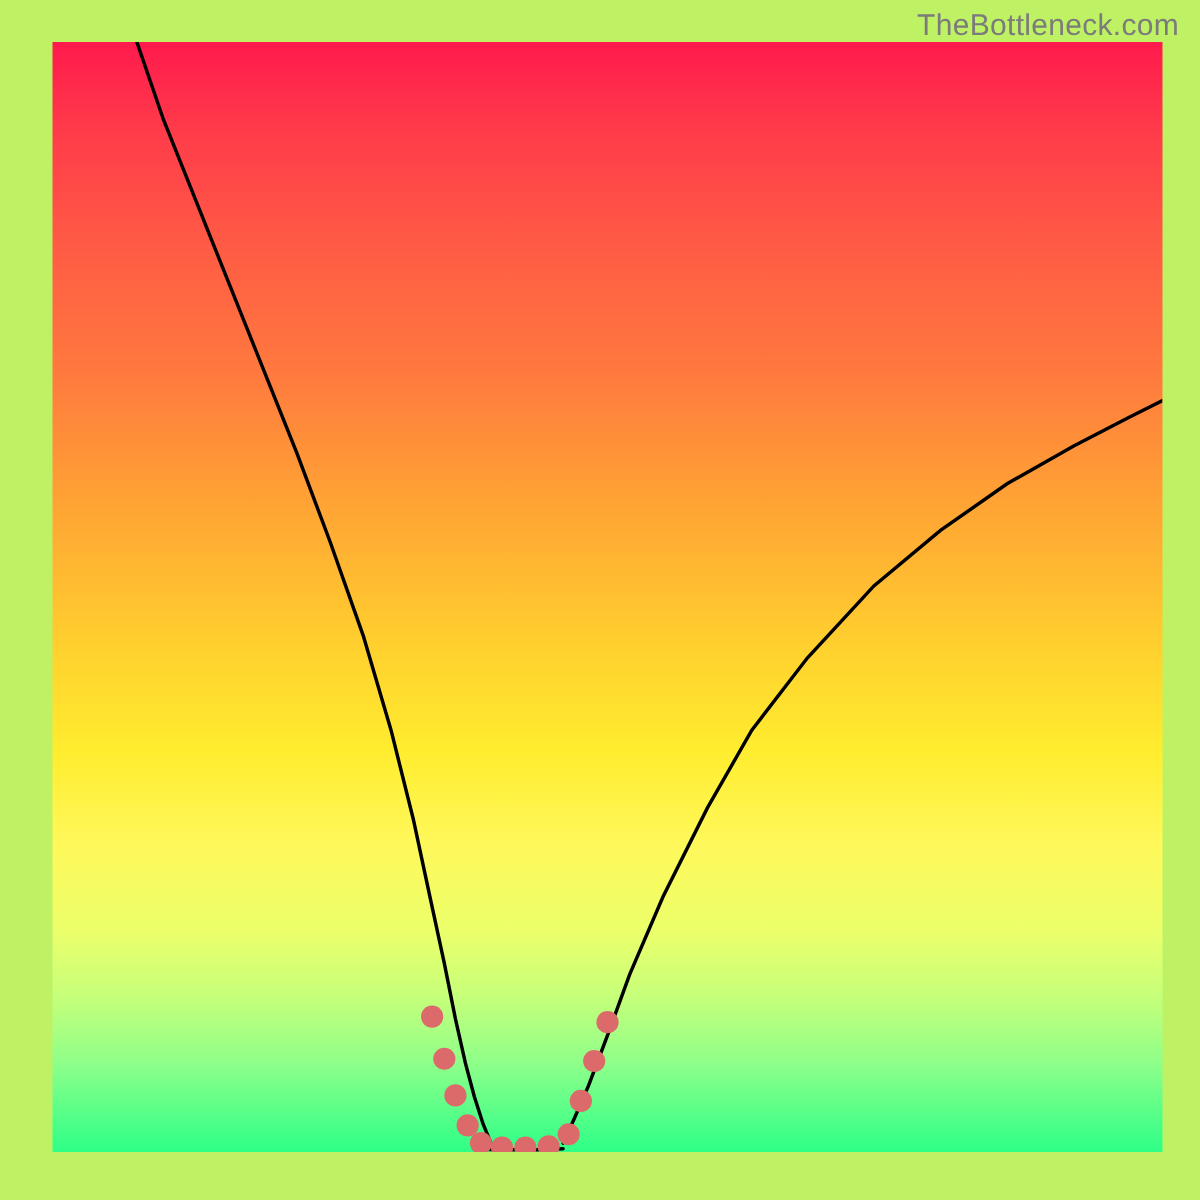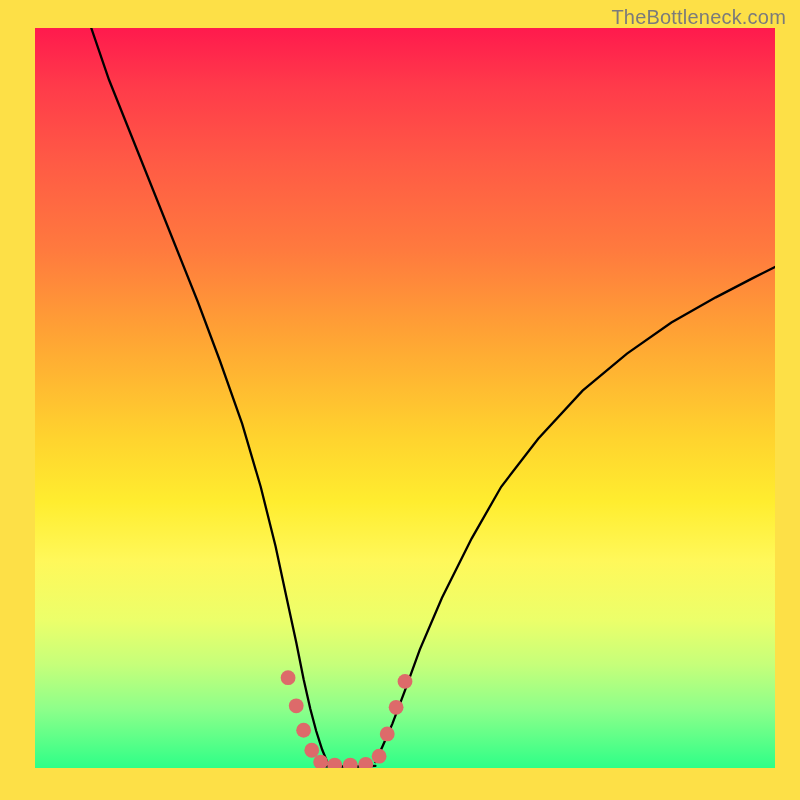--- a/index.html
+++ b/index.html
@@ -8,21 +8,21 @@
     width: 800px;
     height: 800px;
     background: #000;
     font-family: Arial, Helvetica, sans-serif;
     overflow: hidden;
   }
   .frame {
     position: relative;
     width: 800px;
     height: 800px;
-    background: #fde047;
+    background: #bef264;
   }
   .watermark {
     position: absolute;
     top: 6px;
     right: 14px;
     color: #7b7b7b;
     font-size: 20px;
     font-weight: 500;
     letter-spacing: 0.2px;
     z-index: 10;

